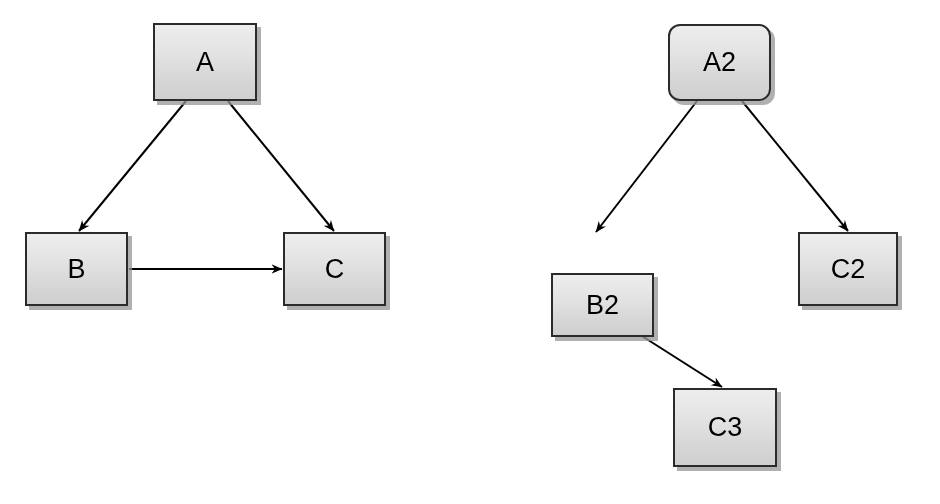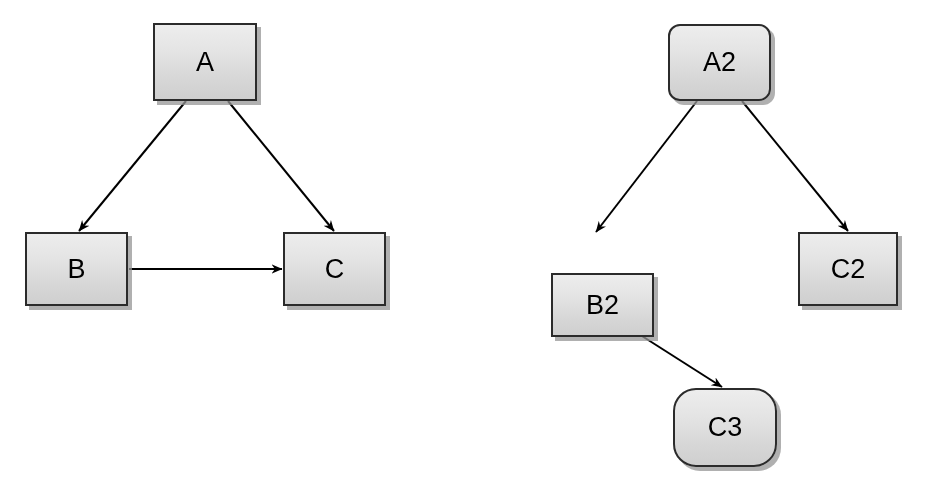--- a/index.html
+++ b/index.html
@@ -80,18 +80,18 @@
       </div>
       <div class="node" style="left: 668px; top: 24px; width: 103px; height: 77px; border-radius: 12px;">
         <span class="node-label">A2</span>
       </div>
       <div class="node" style="left: 551px; top: 233px; width: 103px; height: 64px; margin-top: 40px;">
         <span class="node-label">B2</span>
       </div>
       <div class="node" style="left: 798px; top: 232px; width: 100px; height: 74px;">
         <span class="node-label">C2</span>
       </div>
-      <div class="node" style="left: 673px; top: 388px; width: 104px; height: 79px; border-radius: 23px;">
+      <div class="node" style="left: 673px; top: 388px; width: 104px; height: 79px;">
         <span class="node-label">C3</span>
       </div>
     </div>
 
 </div>
 
 </body></html>

